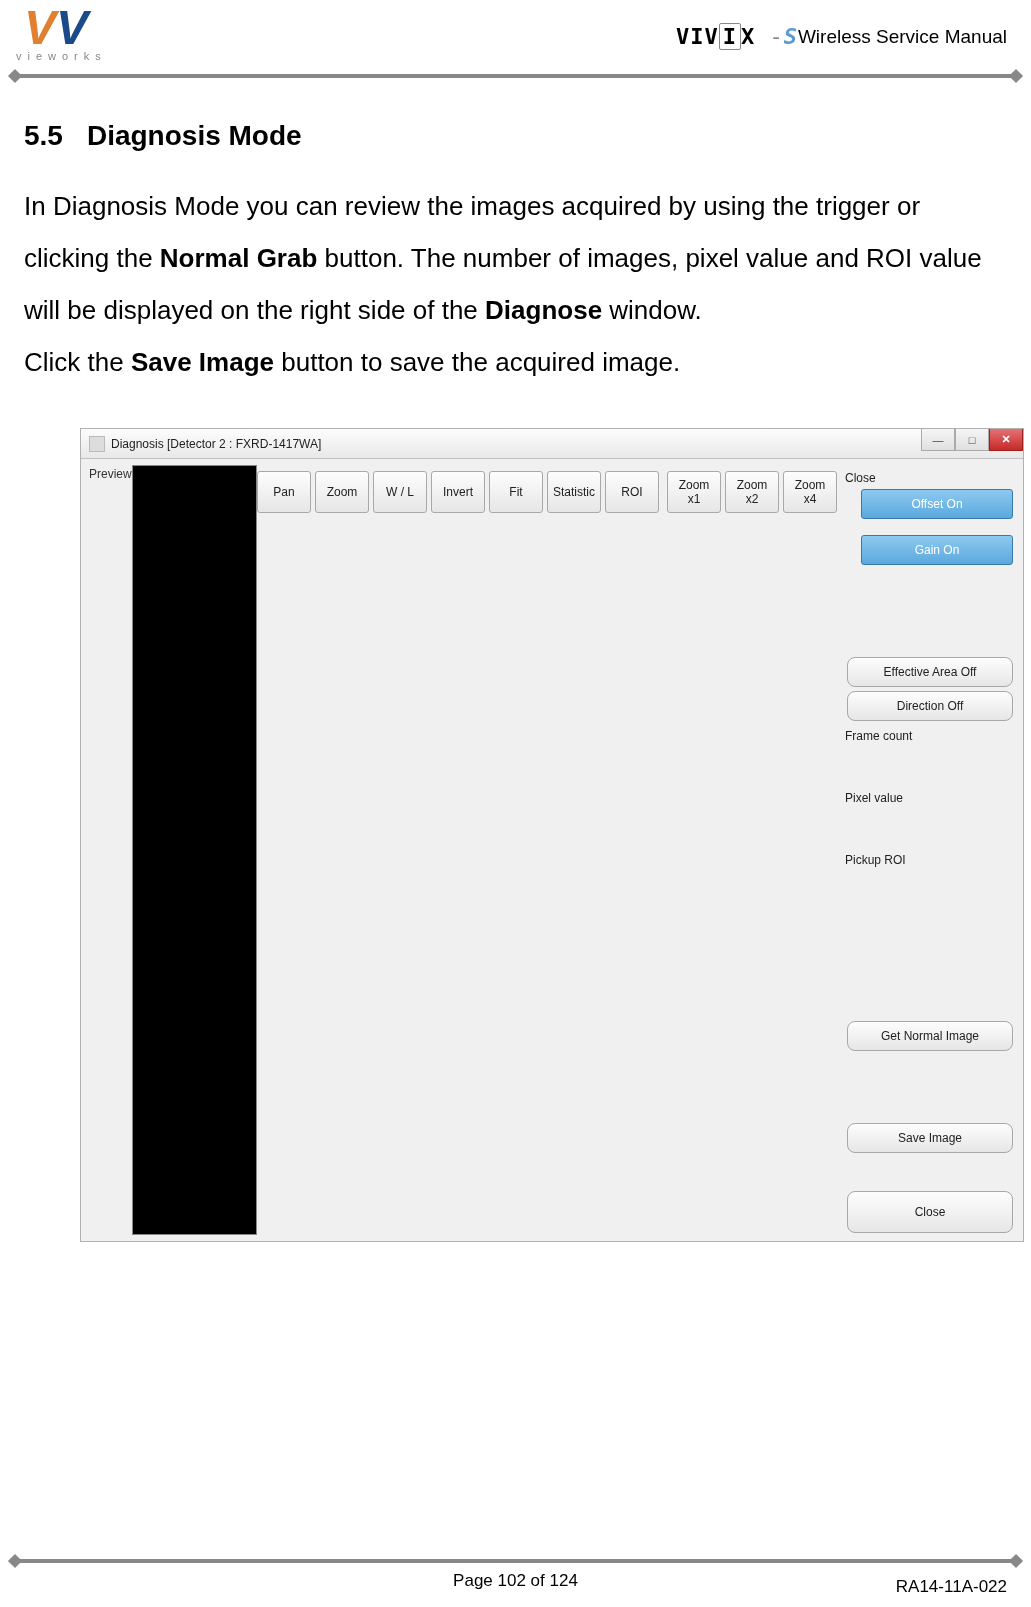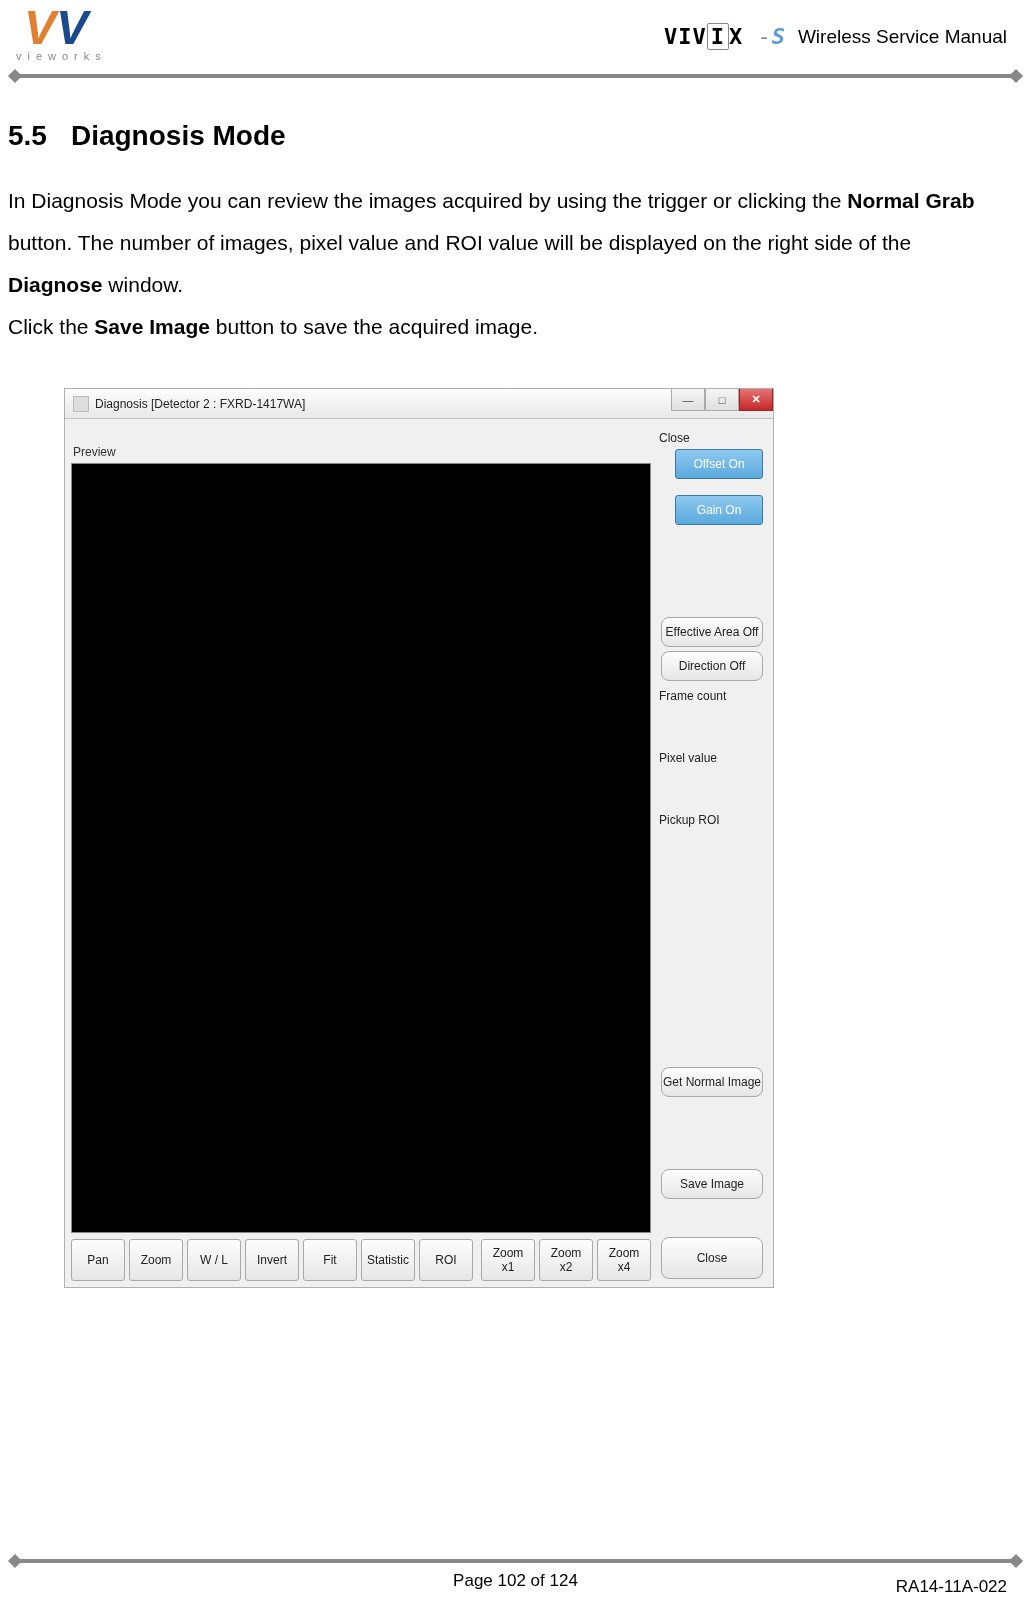--- a/index.html
+++ b/index.html
@@ -39,21 +39,20 @@
     color: #888;
     margin-top: -2px;
     margin-left: -8px;
   }
   .logo-right {
     position: absolute;
     right: 24px;
     top: 24px;
     display: flex;
     align-items: center;
-    gap: 12px;
   }
   .logo-vivix {
     font-family: monospace;
     font-size: 22px;
     font-weight: bold;
     letter-spacing: 1px;
   }
   .logo-vivix .box {
     border: 1px solid #888;
     padding: 0 3px;
@@ -75,39 +74,39 @@
     position: absolute;
     top: 71px;
     width: 10px; height: 10px;
     background: #888;
     transform: rotate(45deg);
   }
   .header-diamond-left { left: 10px; }
   .header-diamond-right { right: 10px; }
 
   .content {
-    padding: 40px 24px 0 8px;
+    padding: 40px 24px 0 24px;
   }
   h2.section-heading {
     font-size: 28px;
     font-weight: bold;
     margin-bottom: 28px;
   }
   h2.section-heading .num { margin-right: 24px; }
   .body-text {
-    font-size: 21px;
+    font-size: 26px;
     line-height: 2.0;
     margin-bottom: 40px;
   }
   .body-text strong { font-weight: bold; }
 
   
   .screenshot-wrap {
     margin-left: 56px;
-    width: 710px;
+    width: 944px;
     border: 1px solid #b0b0b0;
     background: #f0f0f0;
     font-family: "Segoe UI", Tahoma, sans-serif;
     font-size: 12px;
     color: #222;
   }
   .win-titlebar {
     height: 30px;
     background: linear-gradient(#fdfdfd,#e8e8e8);
     border-bottom: 1px solid #c0c0c0;
@@ -147,22 +146,21 @@
   }
   .win-body {
     display: flex;
     padding: 6px;
     gap: 6px;
     background: #f0f0f0;
   }
   .preview-panel {
     flex: 1;
     display: flex;
-    flex-direction: column;
-    margin-top: 18px;
+    flex-direction: row;
   }
   .group-label {
     font-size: 12px;
     color: #333;
     padding: 2px 0 4px 2px;
   }
   .preview-canvas {
     background: #000000;
     width: 100%;
     height: 770px;

